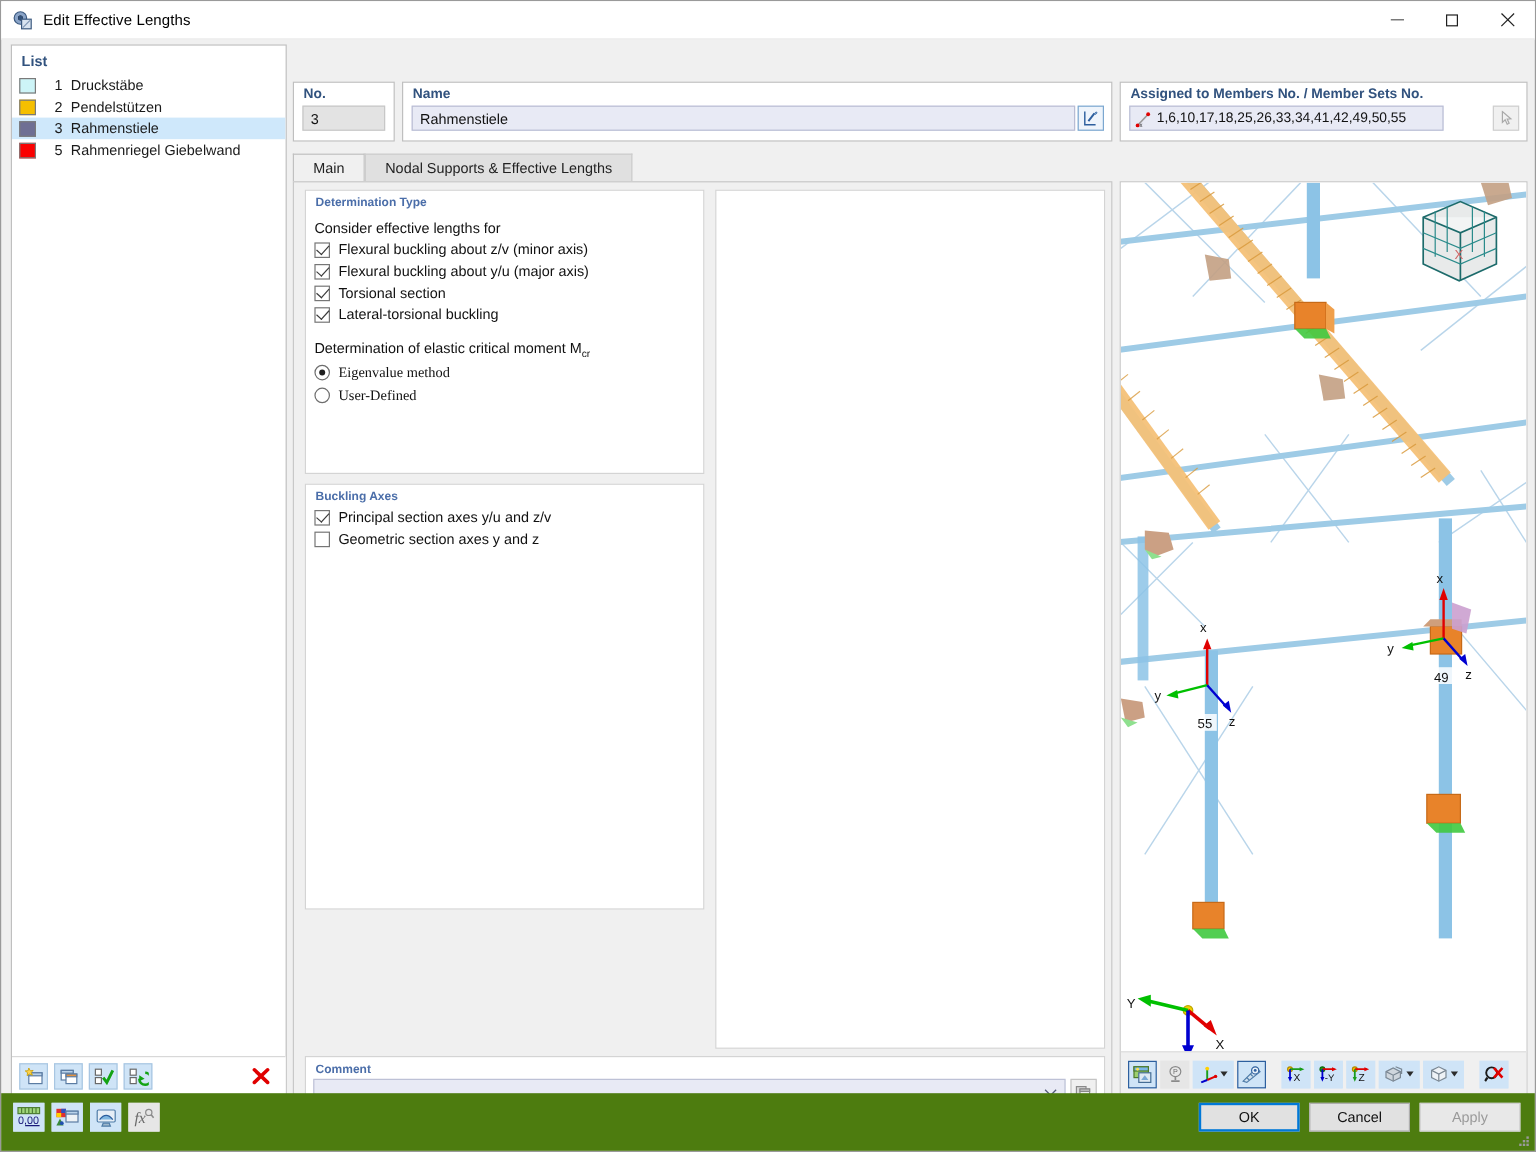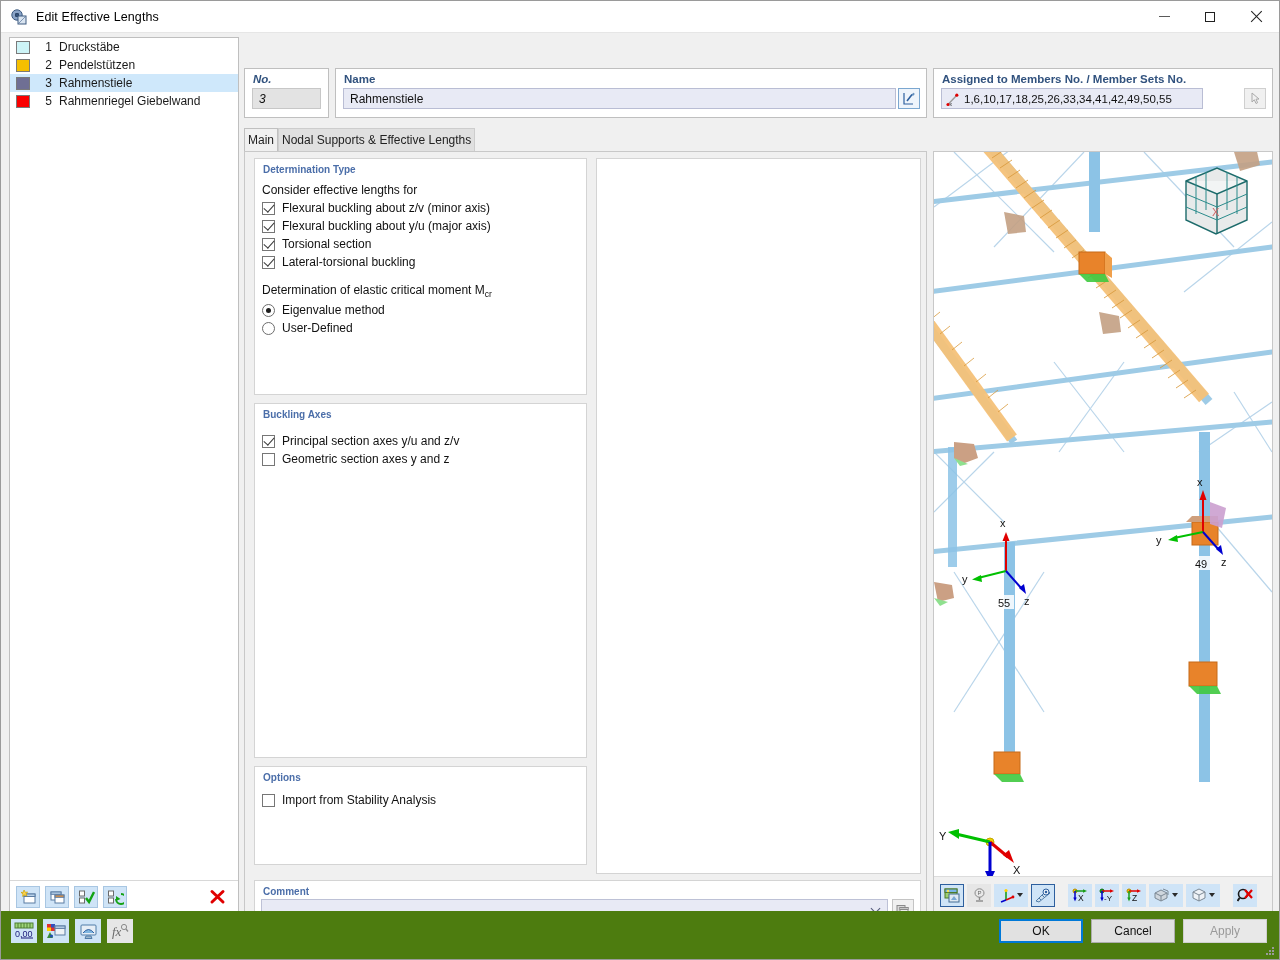--- a/index.html
+++ b/index.html
@@ -35,50 +35,50 @@
   .list-row.selected{background:#cfe8fb;}
   .swatch{width:14px;height:13px;border:1px solid #7a7a7a;box-sizing:border-box;flex:none;margin-right:8px;}
   .list-num{width:14px;text-align:right;margin-right:7px;font-size:12px;}
   .list-label{font-size:12px;white-space:nowrap;}
   .left-toolbar{height:32px;border-top:1px solid #d8d8d8;display:flex;align-items:center;padding:0 6px;gap:5px;background:#fff;}
   .tbtn{width:24px;height:22px;background:#cfe4f7;border:1px solid #a8c6e2;box-sizing:border-box;display:flex;align-items:center;justify-content:center;position:relative;}
   .tbtn.flat{background:transparent;border:none;}
   .tbtn.spacer{background:transparent;border:none;}
 
   
-  .no-box{position:absolute;left:243px;top:36px;width:85px;height:50px;background:#fff;border:1px solid #bfbfbf;box-sizing:border-box;font-style:italic;}
+  .no-box{position:absolute;left:243px;top:36px;width:85px;height:50px;background:#fff;border:1px solid #bfbfbf;box-sizing:border-box;}
   .name-box{position:absolute;left:334px;top:36px;width:592px;height:50px;background:#fff;border:1px solid #bfbfbf;box-sizing:border-box;}
   .assign-box{position:absolute;left:932px;top:36px;width:340px;height:50px;background:#fff;border:1px solid #bfbfbf;box-sizing:border-box;}
   .fld-label{font-size:11.5px;color:#31527e;font-weight:bold;padding:4px 0 0 8px;}
   .input-ro{margin:3px 7px 0 7px;height:21px;background:#e3e3e3;border:1px solid #c7c7c7;box-sizing:border-box;display:flex;align-items:center;padding-left:6px;font-size:12px;color:#111;}
   .input-ed{margin:3px 7px 0 7px;height:21px;background:#e8eaf5;border:1px solid #b9bdd4;box-sizing:border-box;display:flex;align-items:center;padding-left:6px;font-size:12px;color:#111;}
   .name-row{display:flex;align-items:flex-start;}
   .name-row .input-ed{flex:1;margin-right:2px;}
   .mini-btn{width:22px;height:21px;margin-top:3px;margin-right:6px;background:#eef4fb;border:1px solid #7ba7d0;box-sizing:border-box;display:flex;align-items:center;justify-content:center;flex:none;}
   .mini-btn.disabled{background:#f0f0f0;border-color:#cfcfcf;}
   .assign-row{display:flex;align-items:flex-start;gap:39px;}
   .assign-row .input-ed{flex:1;margin-right:2px;padding-left:22px;position:relative;font-size:11.5px;}
   .assign-icon{position:absolute;left:4px;top:4px;width:14px;height:14px;}
 
   
   .tabs{position:absolute;left:243px;top:96px;display:flex;align-items:flex-end;height:23px;}
-  .tab{height:23px;line-height:23px;padding:0 3px;font-size:12px;background:#e0e0e0;border:1px solid #cdcdcd;border-bottom:none;box-sizing:border-box;color:#222;}
+  .tab{height:23px;line-height:23px;padding:0 16px;font-size:12px;background:#e0e0e0;border:1px solid #cdcdcd;border-bottom:none;box-sizing:border-box;color:#222;}
   .tab.active{background:#f0f0f0;border-color:#c0c0c0;font-weight:normal;}
 
   
   .content{position:absolute;left:243px;top:119px;width:683px;height:763px;background:#f0f0f0;border:1px solid #c8c8c8;box-sizing:border-box;}
   .col-left{position:absolute;left:9px;top:6px;width:333px;}
   .col-right{position:absolute;left:351px;top:6px;width:325px;height:716px;background:#fff;border:1px solid #d4d4d4;box-sizing:border-box;}
   .group{background:#fff;border:1px solid #d4d4d4;box-sizing:border-box;margin-bottom:8px;position:relative;}
   .group-title{font-size:10px;color:#4b6ea9;font-weight:bold;padding:5px 0 2px 8px;}
   .sub-label{font-size:12px;padding:6px 0 2px 7px;color:#111;}
   .chk-row{display:flex;align-items:center;padding:2px 0 2px 7px;}
   .chk{width:13px;height:13px;border:1px solid #767676;background:#fff;box-sizing:border-box;margin-right:7px;flex:none;position:relative;}
   .chk.checked:after{content:"";position:absolute;left:3px;top:-1px;width:5px;height:9px;border:solid #3a3a3a;border-width:0 1.6px 1.6px 0;transform:rotate(42deg);}
-  .rad-row{display:flex;align-items:center;padding:2px 0 2px 7px;}
+  .rad-row{display:flex;align-items:center;padding:2px 0 2px 7px;font-family:Liberation Serif, serif;}
   .rad{width:13px;height:13px;border:1px solid #6d6d6d;border-radius:50%;background:#fff;box-sizing:border-box;margin-right:7px;flex:none;position:relative;}
   .rad.on:after{content:"";position:absolute;left:3px;top:3px;width:5px;height:5px;border-radius:50%;background:#1f1f1f;}
   .row-text{font-size:12px;color:#111;}
   sub{font-size:8.5px;}
 
   
   .comment-box{position:absolute;left:9px;top:728px;width:667px;height:46px;background:#fff;border:1px solid #d4d4d4;box-sizing:border-box;}
   .cmt-row{display:flex;align-items:center;padding:0 6px;}
   .cmt-input{flex:1;height:21px;background:#e8eaf5;border:1px solid #bdc1d6;box-sizing:border-box;display:flex;align-items:center;padding:0 6px;position:relative;}
   .cmt-chev{margin-left:auto;width:9px;height:9px;position:relative;}
@@ -135,20 +135,21 @@
         </div>
       <div class="win-btn close">
           <div class="glyph-close"></div>
         </div>
     </div>
   </div>
 
   <div class="body-area">
 
     <div class="left-panel">
+      <div class="panel-head">List</div>
       <div class="list-items">
 
         <div class="list-row">
           <div class="swatch" style="background:#cdf4f7"></div>
           <div class="list-num">1</div>
           <div class="list-label">Druckstäbe</div>
         </div>
 
         <div class="list-row">
           <div class="swatch" style="background:#f5bf00"></div>
@@ -288,37 +289,30 @@
             <div class="row-text">Eigenvalue method</div>
           </div>
           <div class="rad-row">
             <div class="rad"></div>
             <div class="row-text">User-Defined</div>
           </div>
         </div>
 
         <div class="group" style="height:355px">
           <div class="group-title">Buckling Axes</div>
-          <div class="chk-row" style="margin-top:10px">
+          <div class="chk-row" style="margin-top:0">
             <div class="chk checked"></div>
             <div class="row-text">Principal section axes y/u and z/v</div>
           </div>
           <div class="chk-row">
             <div class="chk"></div>
             <div class="row-text">Geometric section axes y and z</div>
           </div>
         </div>
 
-        <div class="group" style="height:99px">
-          <div class="group-title">Options</div>
-          <div class="chk-row" style="margin-top:6px">
-            <div class="chk"></div>
-            <div class="row-text">Import from Stability Analysis</div>
-          </div>
-        </div>
       </div>
 
       <div class="col-right"></div>
 
       <div class="comment-box">
         <div class="group-title">Comment</div>
         <div class="cmt-row">
           <div class="cmt-input">
             <span></span>
             <span class="cmt-chev"></span>

